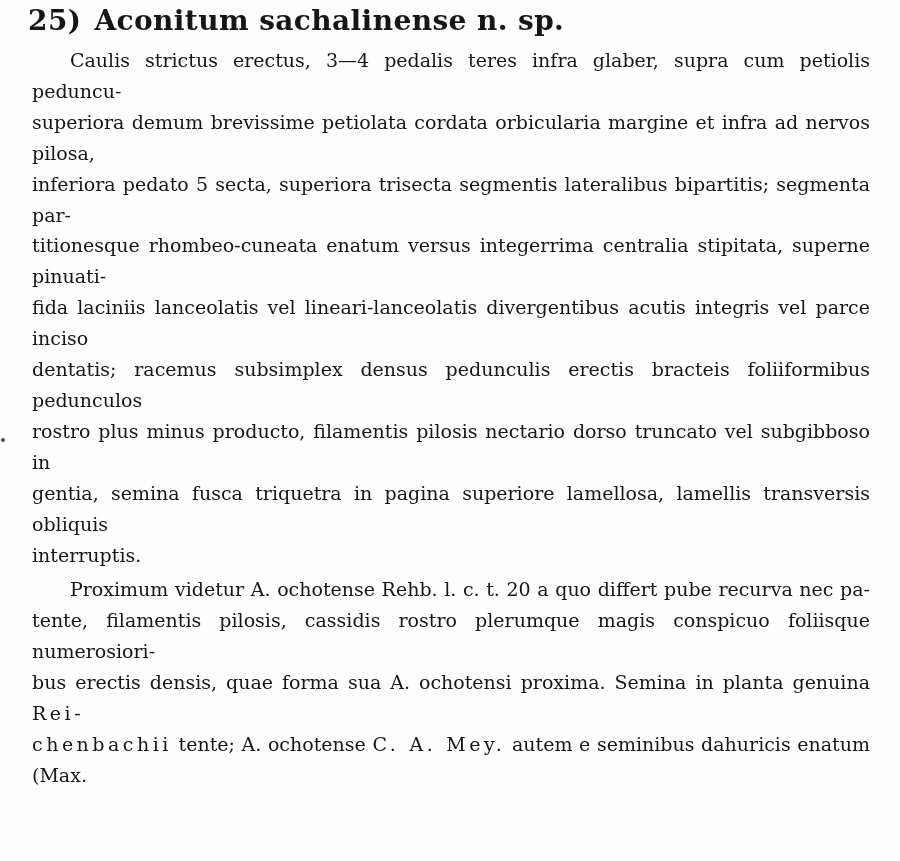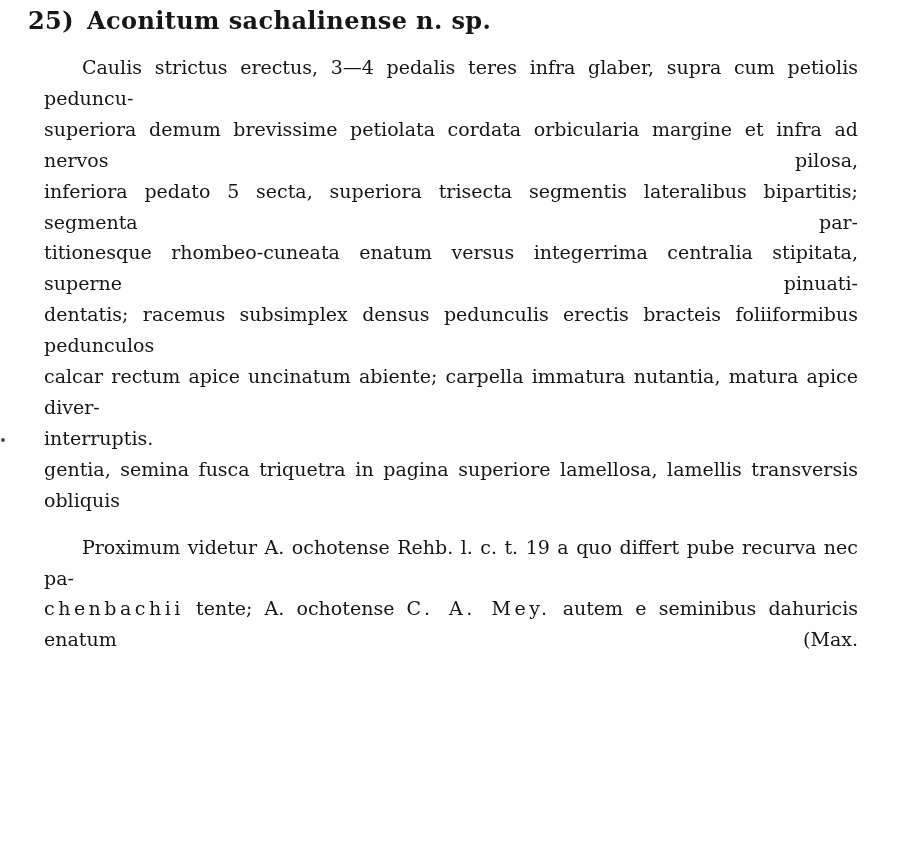--- a/index.html
+++ b/index.html
@@ -14,29 +14,29 @@
     position: relative;
     width: 900px; height: 861px;
     background: #fefefe;
   }
   .textblock {
     position: absolute;
     left: 28px; top: 6px;
     width: 846px;
   }
   .heading {
-    font-size: 24px;
+    font-size: 28px;
     font-weight: 700;
     line-height: 30px;
     letter-spacing: 0.4px;
     margin: 0 0 9px 0;
     white-space: nowrap;
   }
   .heading .hnum { margin-right: 13px; }
-  .para { margin: 16px; padding: 0; }
+  .para { margin: 4px; padding: 0; }
   .ln {
     font-size: 19px;
     line-height: 30.9px;
     text-align: justify;
     text-align-last: justify;
     text-justify: inter-word;
   }
   .ln.end { text-align-last: left; }
   .ln.ind { text-indent: 38px; }
   .gsp { letter-spacing: 3.5px; }
@@ -58,26 +58,29 @@
 
     <div class="heading">
       <span class="hnum">25)</span><span>Aconitum sachalinense n. sp.</span>
     </div>
 
     <div class="para">
       <div class="ln ind">Caulis strictus erectus, 3—4 pedalis teres infra glaber, supra cum petiolis peduncu-</div>
       <div class="ln">superiora demum brevissime petiolata cordata orbicularia margine et infra ad nervos pilosa,</div>
       <div class="ln">inferiora pedato 5 secta, superiora trisecta segmentis lateralibus bipartitis; segmenta par-</div>
       <div class="ln">titionesque rhombeo-cuneata enatum versus integerrima centralia stipitata, superne pinuati-</div>
+      <div class="ln">fida laciniis lanceolatis vel lineari-lanceolatis divergentibus acutis integris vel parce inciso</div>
       <div class="ln">dentatis; racemus subsimplex densus pedunculis erectis bracteis foliiformibus pedunculos</div>
-      <div class="ln">calcar rectum apice uncinatum abiente; carpella immatura nutantia, matura apice diver-</div>
+      <div class="ln">rostro plus minus producto, filamentis pilosis nectario dorso truncato vel subgibboso in</div>
+      <div class="ln">gentia, semina fusca triquetra in pagina superiore lamellosa, lamellis transversis obliquis</div>
       <div class="ln end">interruptis.</div>
-      <div class="ln">gentia, semina fusca triquetra in pagina superiore lamellosa, lamellis transversis obliquis</div>
     </div>
 
     <div class="para">
-      <div class="ln ind">Proximum videtur A. ochotense Rehb. l. c. t. 19 a quo differt pube recurva nec pa-</div>
+      <div class="ln ind">Proximum videtur A. ochotense Rehb. l. c. t. 20 a quo differt pube recurva nec pa-</div>
+      <div class="ln">tente, filamentis pilosis, cassidis rostro plerumque magis conspicuo foliisque numerosiori-</div>
+      <div class="ln"><span>bus erectis densis, quae forma sua A. ochotensi proxima.  Semina in planta genuina </span><span class="gsp">Rei-</span></div>
       <div class="ln"><span class="gsp">chenbachii</span><span> tente; A. ochotense </span><span class="gsp">C. A. Mey.</span><span> autem e seminibus dahuricis enatum (Max.</span></div>
 
     </div>
 
   </div>
 </div>
 
 </body></html>

